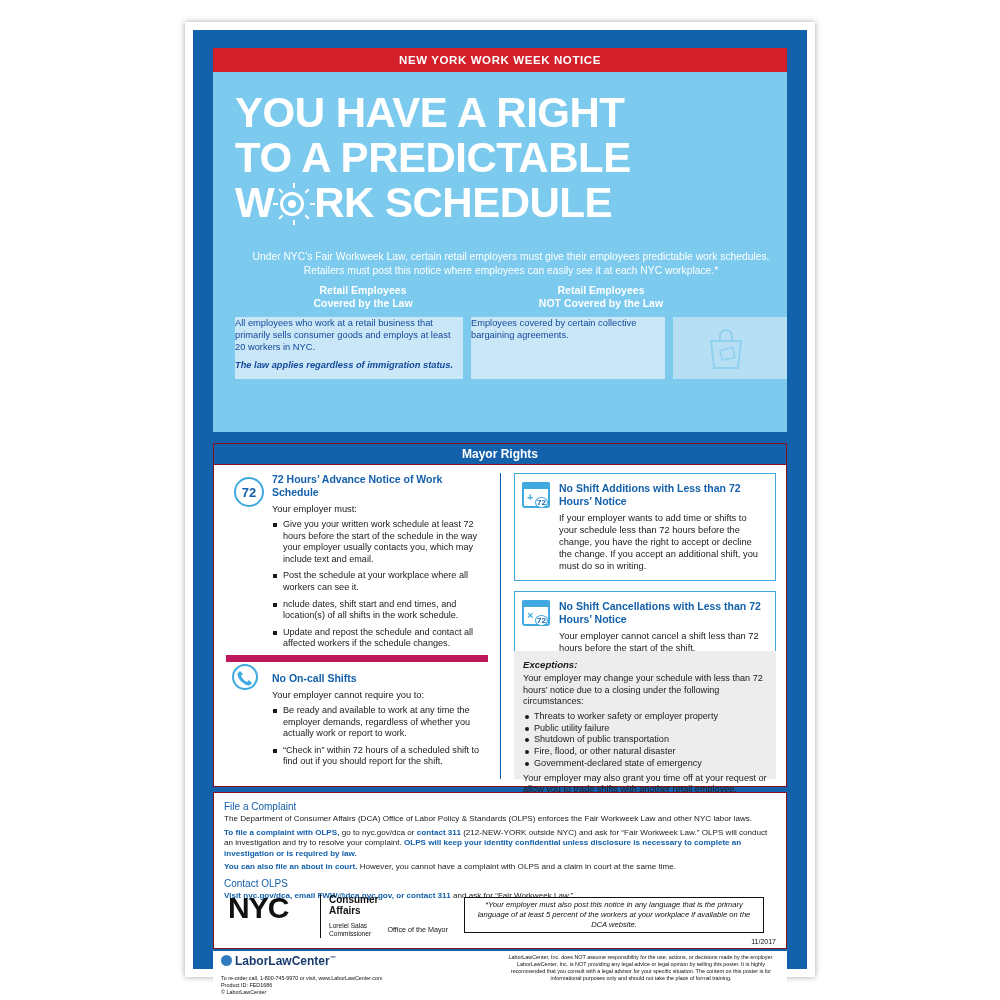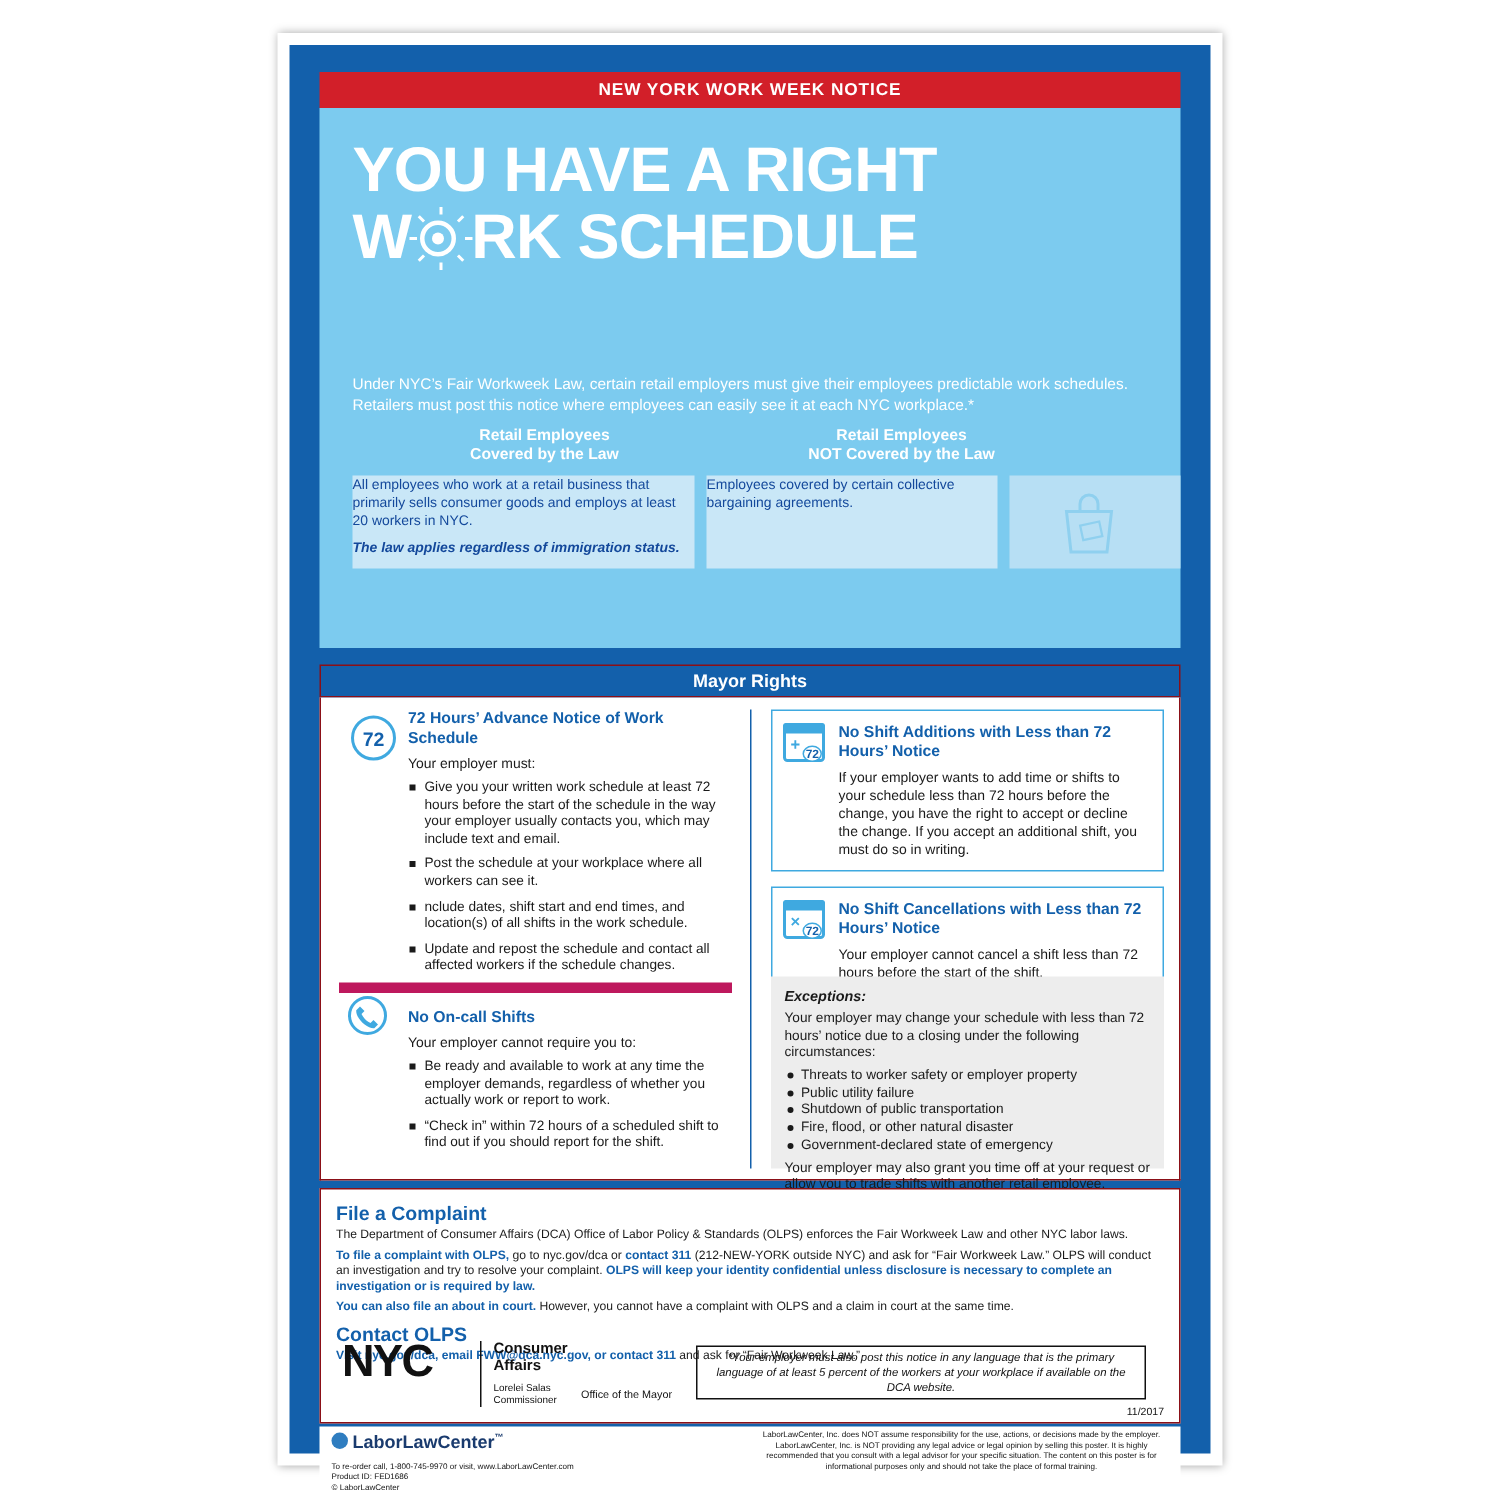--- a/index.html
+++ b/index.html
@@ -42,21 +42,21 @@
     border:3px solid #fff;box-sizing:border-box;
   }
   .sun:after{
     content:"";position:absolute;left:5px;top:5px;width:8px;height:8px;border-radius:50%;
     background:#fff;
   }
   .ray{position:absolute;background:#fff;width:2px;height:5px;left:50%;top:-4px;margin-left:-1px;
        transform-origin:1px 21px;}
   .intro{
     position:absolute;left:22px;top:178px;width:552px;
-    color:#ffffff;font-size:10.3px;line-height:13.5px;
+    color:#ffffff;font-size:10.3px;line-height:13.5px;text-align:center;
   }
   .cov-title{
     position:absolute;color:#ffffff;font-size:10.5px;font-weight:bold;text-align:center;
     line-height:13px;
   }
   .cov-left{left:40px;top:212px;width:220px;}
   .cov-right{left:278px;top:212px;width:220px;}
   .cov-box{
     position:absolute;top:245px;background:#c9e7f7;
     font-size:9.3px;line-height:12px;color:#13489b;
@@ -118,21 +118,21 @@
   .exc p{margin:3px 0 0 0;font-size:9.1px;line-height:11.6px;color:#1a1a1a;}
   .phone{
     position:absolute;left:6px;top:2px;width:26px;height:26px;border:2px solid #3fa9e0;border-radius:50%;
     box-sizing:border-box;
   }
   
   .footer{
     position:absolute;left:20px;top:762px;width:574px;height:157px;
     background:#ffffff;border:1px solid #8b0f17;box-sizing:border-box;padding:8px 10px;
   }
-  .f-h{color:#1360ab;font-size:13px;font-weight:bold;margin-bottom:2px;}
+  .f-h{color:#1360ab;font-size:10px;font-weight:normal;margin-bottom:2px;}
   .f-p{font-size:8.1px;line-height:10.6px;color:#1a1a1a;margin-bottom:3px;}
   .f-p b{color:#1360ab;}
   .nyc-wrap{position:absolute;left:14px;top:100px;width:220px;}
   .nyc{font-size:30px;font-weight:bold;color:#111;letter-spacing:-1px;line-height:30px;}
   .nyc-sub{font-size:7.2px;color:#111;margin-top:2px;text-align:right;}
   .ca{position:absolute;left:92px;top:1px;border-left:1px solid #111;padding-left:8px;}
   .ca .t{font-size:10px;font-weight:bold;color:#111;line-height:11px;}
   .ca .s{font-size:6.6px;color:#111;margin-top:6px;line-height:8px;}
   .note{
     position:absolute;left:250px;top:104px;width:300px;height:36px;
@@ -154,20 +154,21 @@
 <body>
 
 <div class="poster-frame">
   <div class="poster">
 
     <div class="banner">NEW YORK WORK WEEK NOTICE</div>
 
     <div class="head-box">
       <div class="h1">
         <span class="l">YOU HAVE A RIGHT</span>
+        <span class="l">TO A PREDICTABLE</span>
         <span class="l"><span>W</span><span class="sun-wrap"><span class="sun"></span><i class="ray" style="transform:rotate(0deg)"></i><i class="ray" style="transform:rotate(45deg)"></i><i class="ray" style="transform:rotate(90deg)"></i><i class="ray" style="transform:rotate(135deg)"></i><i class="ray" style="transform:rotate(180deg)"></i><i class="ray" style="transform:rotate(225deg)"></i><i class="ray" style="transform:rotate(270deg)"></i><i class="ray" style="transform:rotate(315deg)"></i></span><span>RK SCHEDULE</span></span>
       </div>
 
       <div class="intro">Under NYC’s Fair Workweek Law, certain retail employers must give their employees predictable work schedules. Retailers must post this notice where employees can easily see it at each NYC workplace.*</div>
 
       <div class="cov-title cov-left">Retail Employees<br>Covered by the Law</div>
       <div class="cov-title cov-right">Retail Employees<br>NOT Covered by the Law</div>
 
       <div class="cov-box b1">
         <span>All employees who work at a retail business that primarily sells consumer goods and employs at least 20 workers in NYC.</span>

